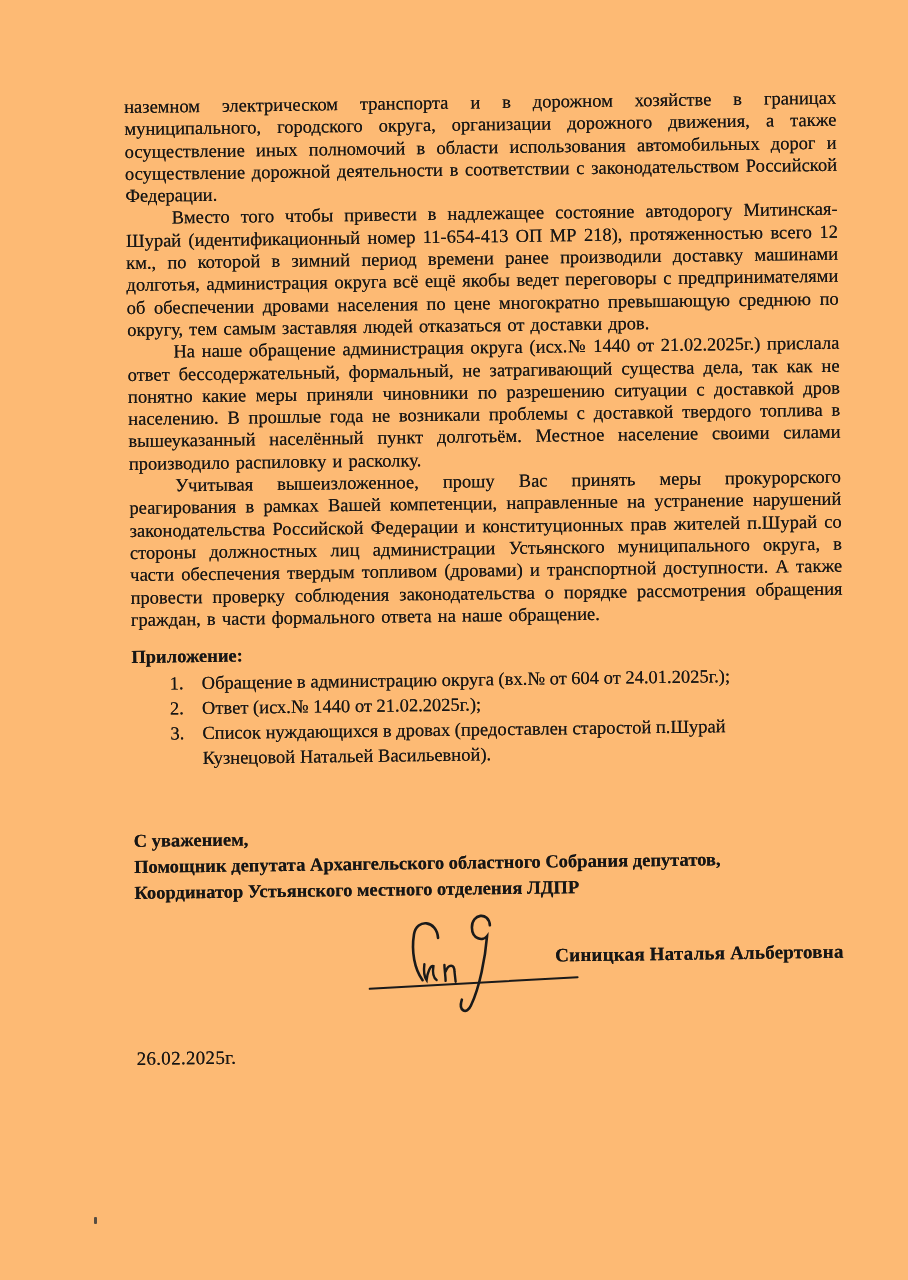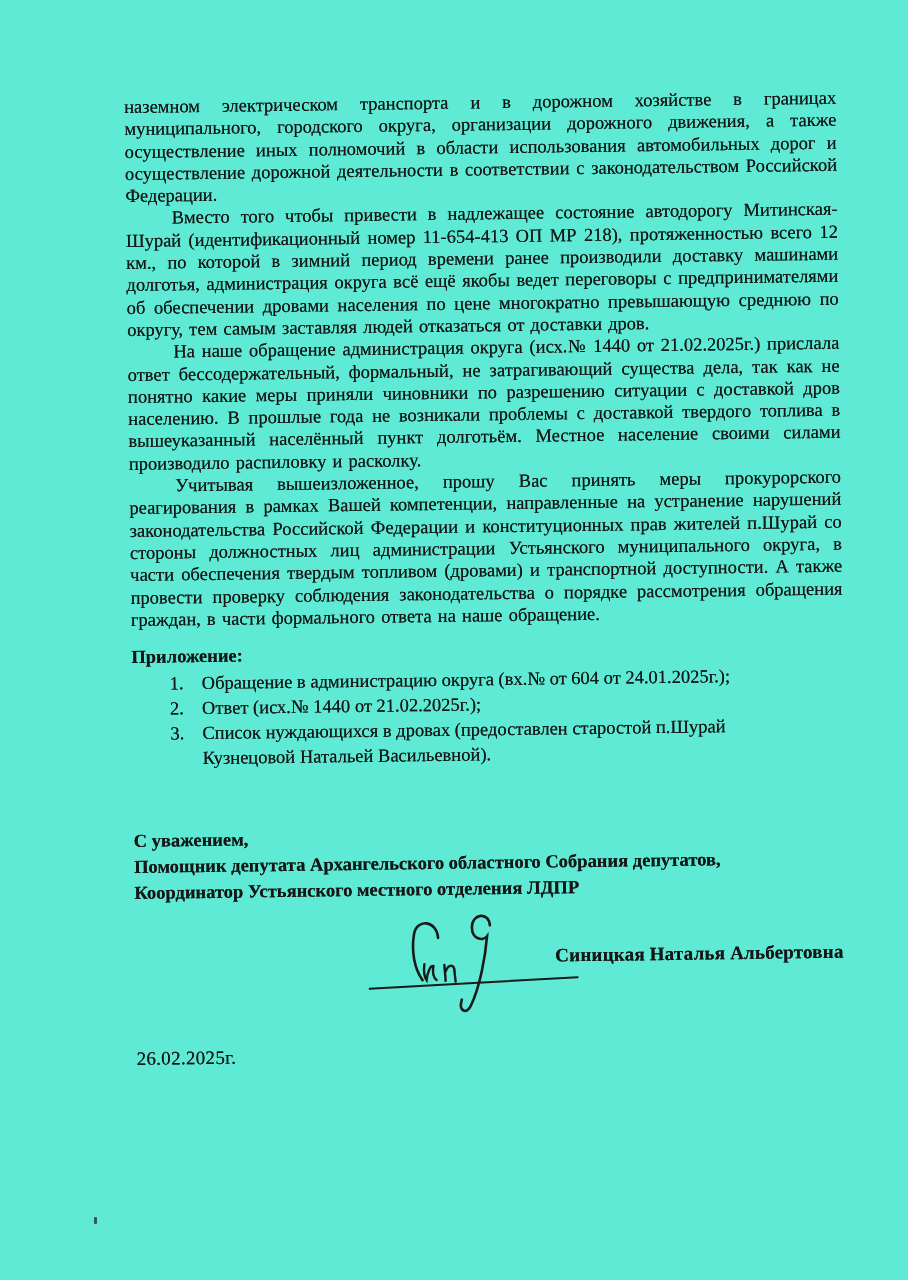--- a/index.html
+++ b/index.html
@@ -4,21 +4,21 @@
 <style>
   html, body {
     margin: 0;
     padding: 0;
     background: #ffffff;
   }
   .page {
     position: relative;
     width: 908px;
     height: 1280px;
-    background: #5eead4;
+    background: #fdba74;
     overflow: hidden;
     font-family: "Liberation Serif", "DejaVu Serif", serif;
     color: #161616;
   }
   .scan-content {
     position: absolute;
     left: 124px;
     top: 96px;
     width: 712px;
     transform: rotate(-0.75deg);

